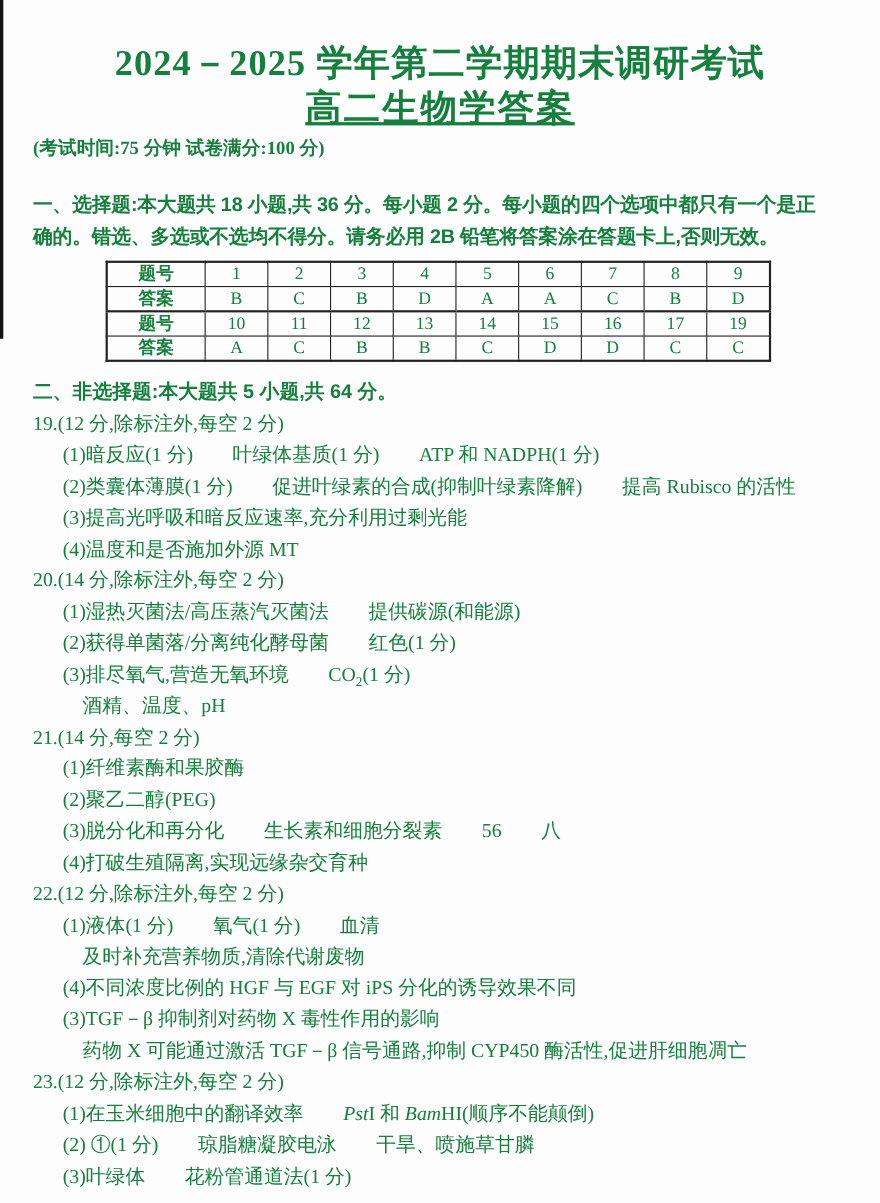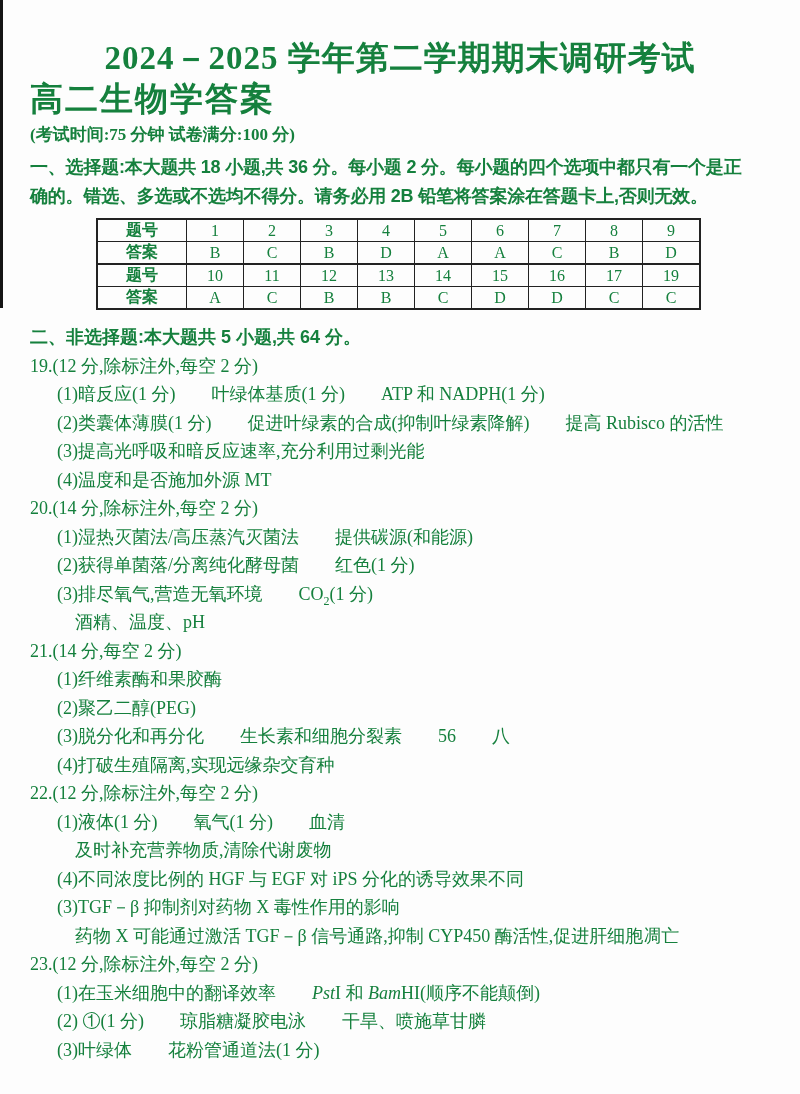--- a/index.html
+++ b/index.html
@@ -20,35 +20,36 @@
   }
   .title1{
     padding-top:22px;
     text-align:center;
     font-weight:bold;
     font-size:33px;line-height:40px;
     white-space:nowrap;
     letter-spacing:1px;
   }
   .title2{
-    text-align:left;
+    text-align:center;
     font-weight:bold;
     font-size:33px;line-height:42px;
     white-space:nowrap;
     letter-spacing:2px;
+    text-decoration:underline;
   }
   .examinfo{
     text-align:left;
     font-size:17px;line-height:22px;
     margin-top:4px;
     font-weight:600;
     white-space:nowrap;
   }
   .s1head{
-    margin-top:7px;
+    margin-top:26px;
     font-family:"Liberation Sans","DejaVu Sans",sans-serif;
     font-weight:bold;
     font-size:18px;line-height:29px;
     letter-spacing:-0.2px;
     white-space:nowrap;
   }
   table.ans{
     border-collapse:collapse;
     margin:7px 0 0 66px;
     table-layout:fixed;

